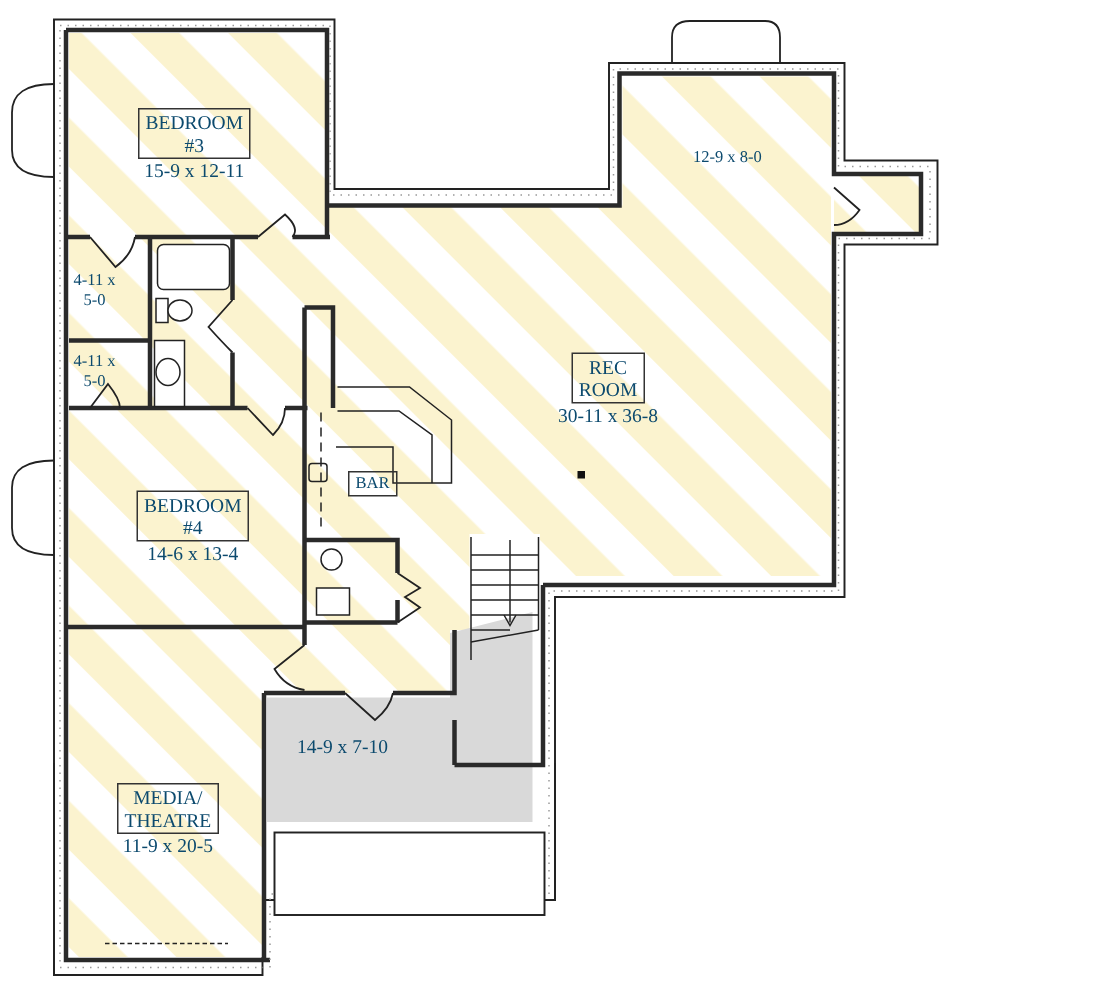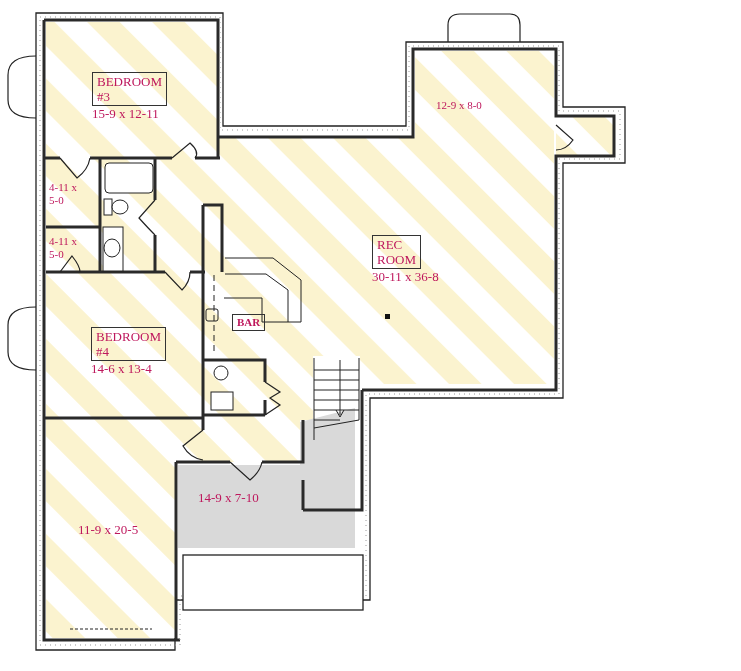--- a/index.html
+++ b/index.html
@@ -1,18 +1,18 @@
 <!DOCTYPE html>
 <html><head>
 <meta charset="utf-8">
 <style>
   html,body{margin:0;padding:0;background:#fff;}
   body{width:741px;height:671px;position:relative;overflow:hidden;font-family:"Liberation Serif",serif;}
   svg{position:absolute;left:0;top:0;}
-  .lbl{position:absolute;color:#be185d;font-size:13px;line-height:15px;white-space:nowrap;}
+  .lbl{position:absolute;text-align:center;color:#0c4a6e;font-size:13px;line-height:15px;white-space:nowrap;}
   .box{border:1.3px solid #333;background:rgba(255,255,255,0.0);padding:1px 4px;display:inline-block;}
   .dim{display:block;}
   .small{font-size:11px;line-height:13px;}
 </style>
 </head>
 <body>
 
 <svg width="741" height="671" viewBox="0 0 741 671">
   <defs>
     <pattern id="stripes" patternUnits="userSpaceOnUse" width="46" height="46" patternTransform="rotate(-45)">
@@ -128,27 +128,28 @@
 </div>
 <div class="lbl small" style="left:49px;top:235px;">
   <span class="dim">4-11 x</span>
     <span class="dim">5-0</span>
 </div>
 <div class="lbl" style="left:91px;top:327px;">
   <span class="box"><span class="dim">BEDROOM</span><span class="dim">#4</span></span>
   <span class="dim">14-6 x 13-4</span>
 </div>
 <div class="lbl" style="left:78px;top:522px;">
+  <span class="box"><span class="dim">MEDIA/</span><span class="dim">THEATRE</span></span>
   <span class="dim">11-9 x 20-5</span>
 </div>
 <div class="lbl" style="left:372px;top:235px;font-family:Liberation Serif, serif;">
   <span class="box"><span class="dim">REC</span><span class="dim">ROOM</span></span>
   <span class="dim">30-11 x 36-8</span>
 </div>
-<div class="lbl small" style="left:436px;top:99px;">
+<div class="lbl small" style="left:462px;top:99px;">
   <span>12-9 x 8-0</span>
 </div>
-<div class="lbl small" style="left:232px;top:314px;font-weight:bold;">
+<div class="lbl small" style="left:232px;top:314px;">
   <span class="box">BAR</span>
 </div>
 <div class="lbl" style="left:198px;top:490px;">
   <span class="dim">14-9 x 7-10</span>
 </div>
 
 </body></html>

